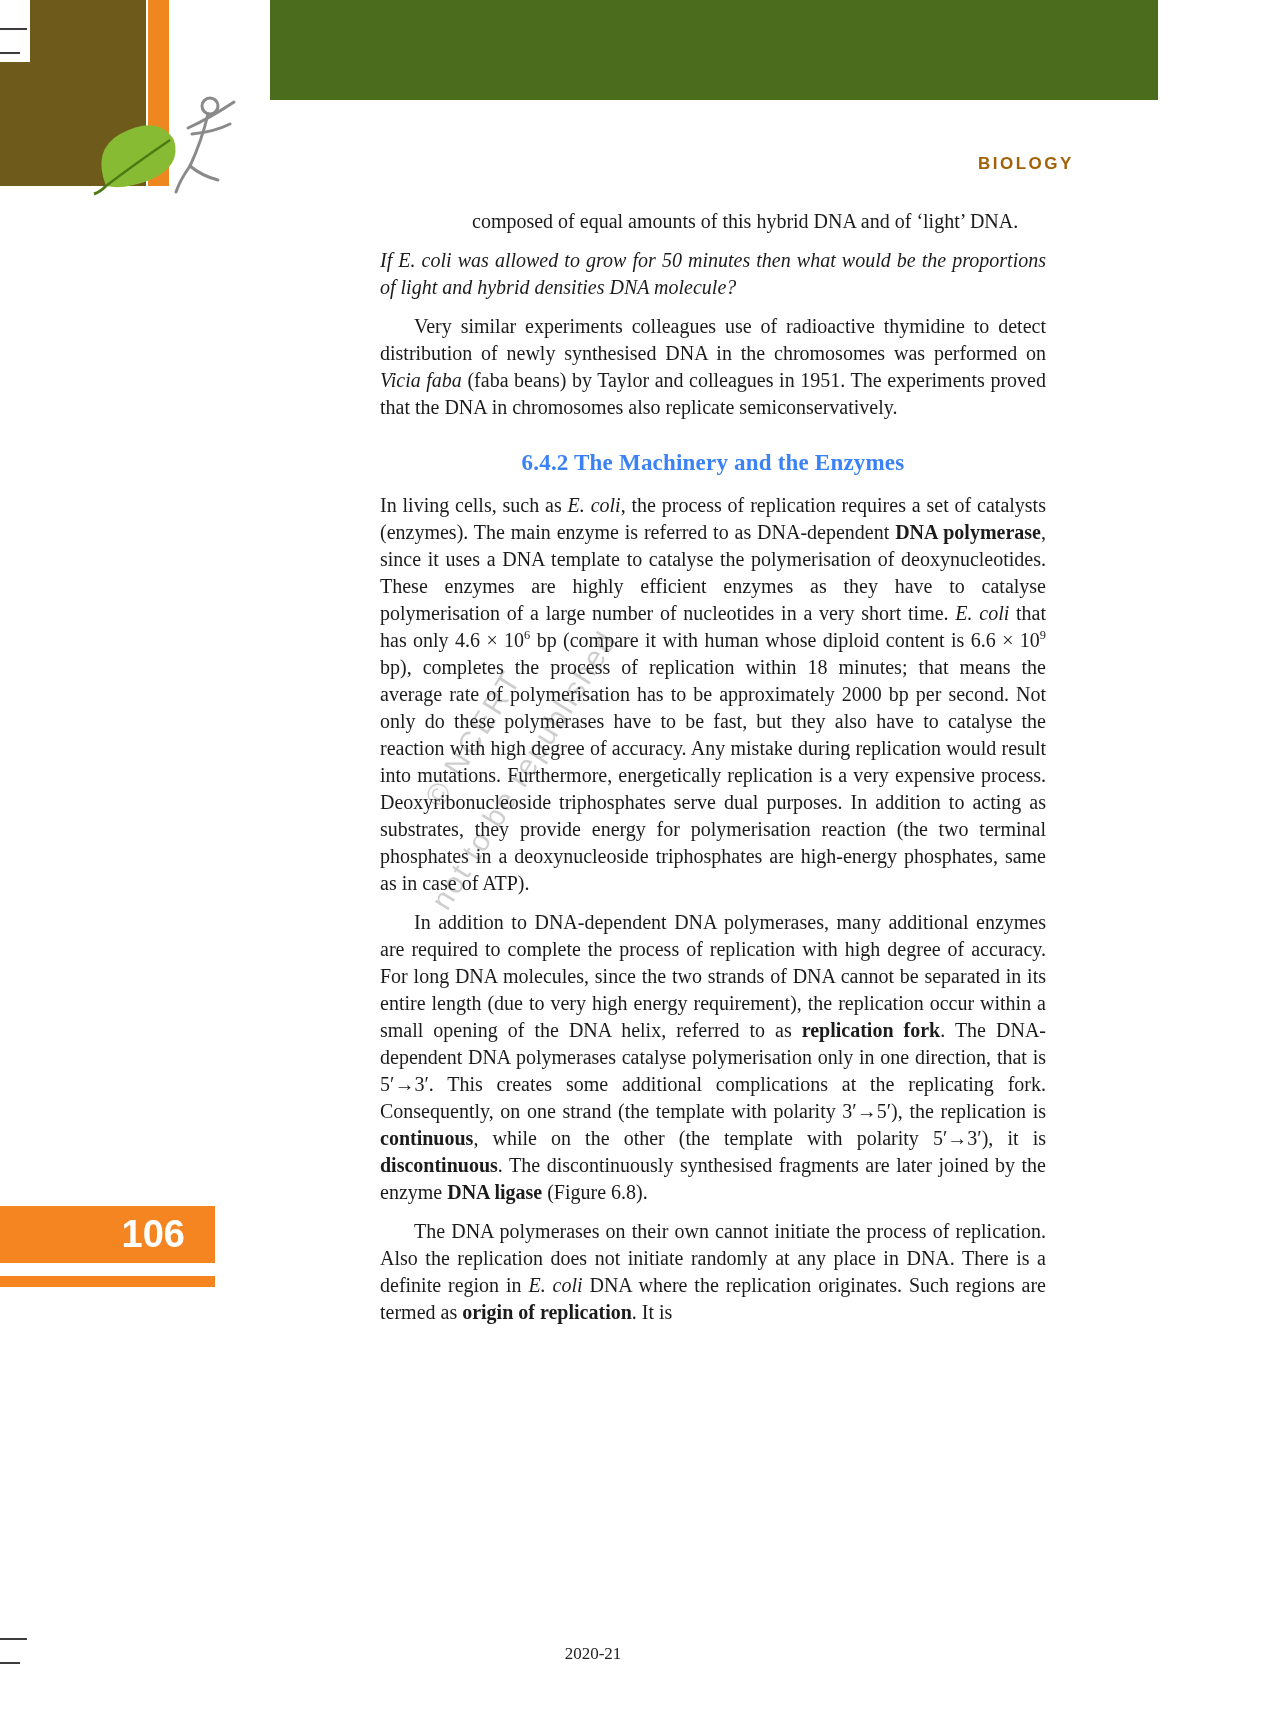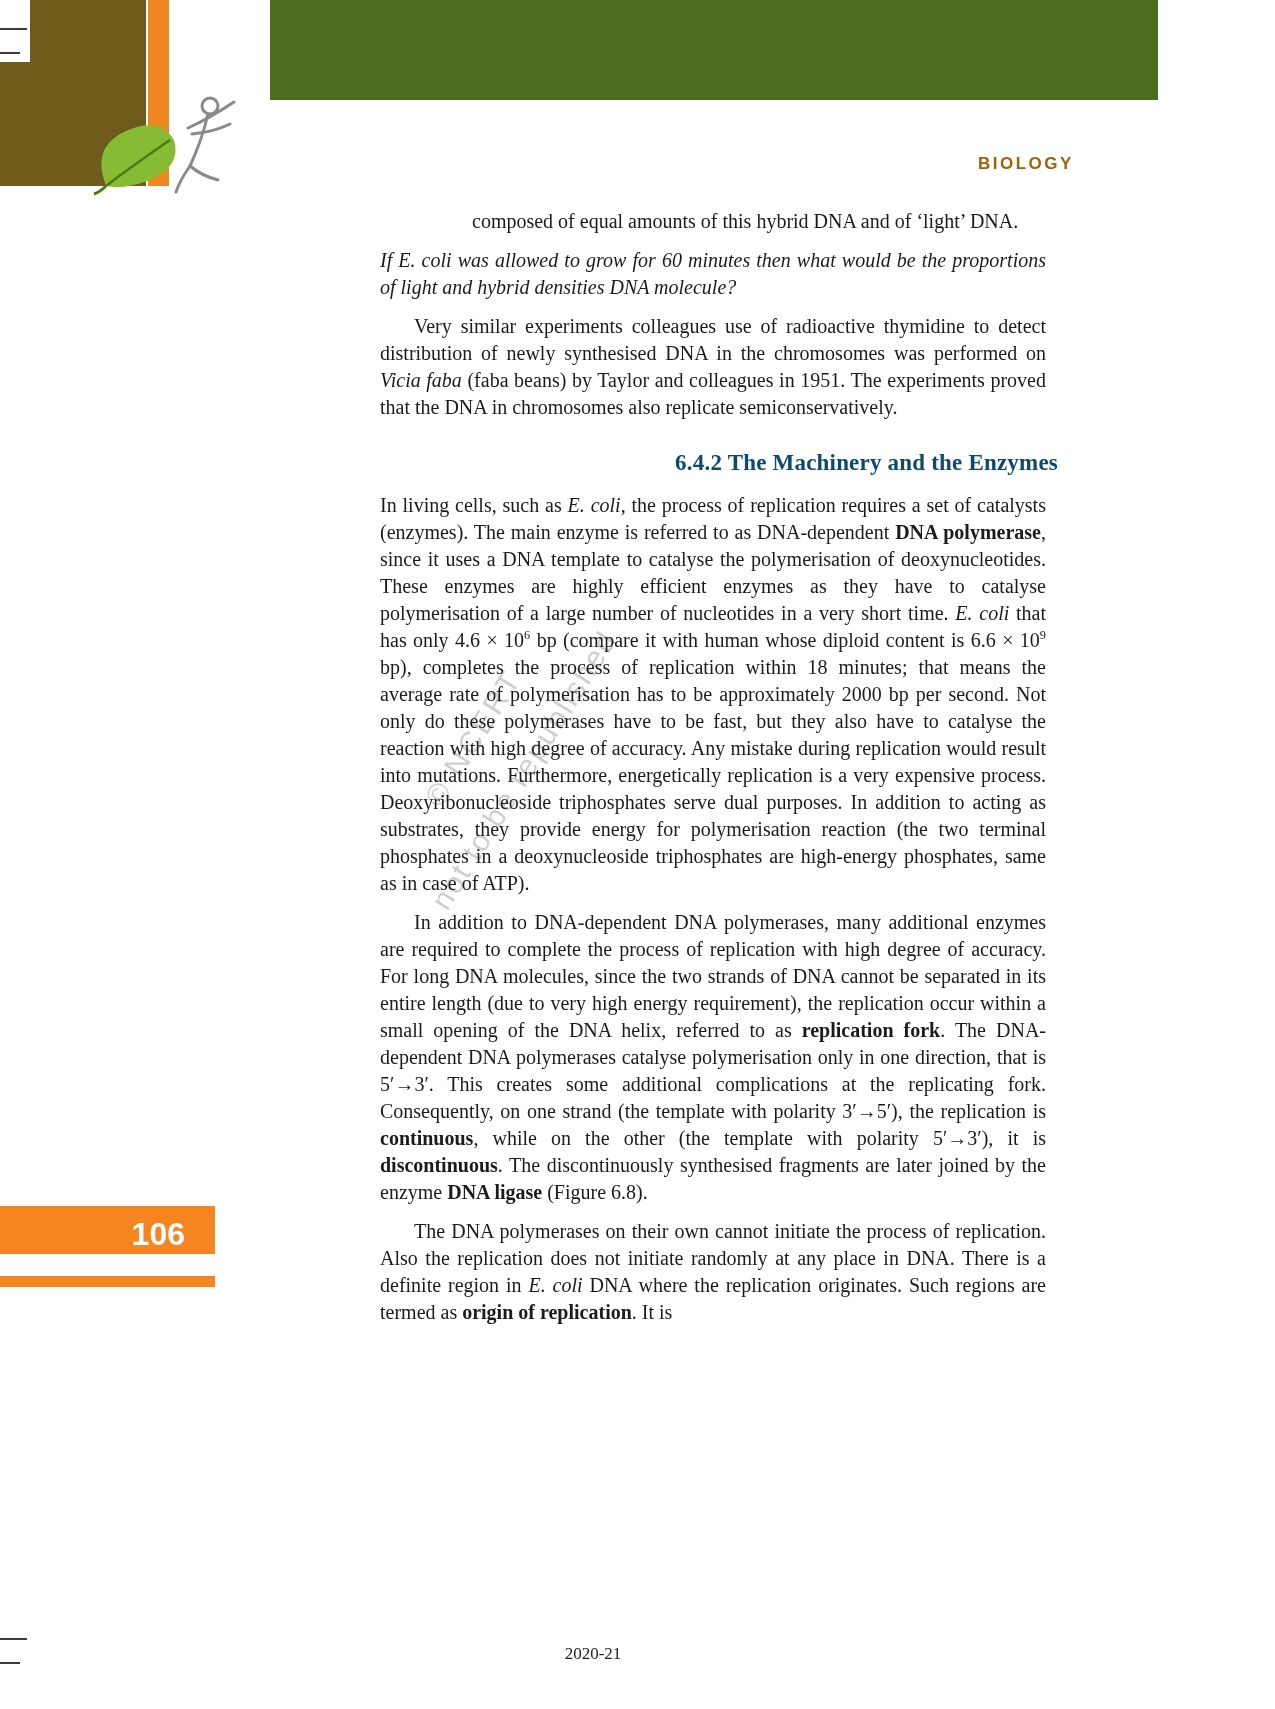--- a/index.html
+++ b/index.html
@@ -32,30 +32,30 @@
   .body-text{
     position:absolute;left:368px;top:196px;width:690px;
     font-size:20px;line-height:27px;text-align:justify;
   }
   .body-text p{margin:12px;}
   .cont-indent{padding-left:92px;}
   .question-italic{font-style:italic;margin-top:3px !important;}
   .indent-first{text-indent:34px;}
   .normal{}
   h2.heading{
-    color:#0c4a6e;font-size:23px;font-weight:bold;
-    margin:28px 0 16px 0;letter-spacing:0.2px;text-align:right;
+    color:#3b82f6;font-size:23px;font-weight:bold;
+    margin:28px 0 16px 0;letter-spacing:0.2px;text-align:center;
   }
   .run-i{font-style:italic;}
   .run-b{font-weight:bold;}
   sup{font-size:0.62em;line-height:0;}
   
   .page-tab{
-    position:absolute;left:0;top:1206px;width:215px;height:48px;background:#f58521;
-    color:#ffffff;font-family:"Liberation Sans", sans-serif;font-size:32px;font-weight:bold;
+    position:absolute;left:0;top:1206px;width:215px;height:57px;background:#f58521;
+    color:#ffffff;font-family:"Liberation Sans", sans-serif;font-size:38px;font-weight:bold;
     line-height:57px;text-align:right;padding-right:30px;box-sizing:border-box;
   }
   .page-tab-bar{position:absolute;left:0;top:1276px;width:215px;height:11px;background:#f58521;}
   
   .footer-year{
     position:absolute;left:3px;top:1644px;width:1180px;text-align:center;
     font-size:17px;color:#222222;
   }
 </style>
 </head>
@@ -91,21 +91,21 @@
 
 <div class="biology-label">BIOLOGY</div>
 
 <div class="watermark">
   <div class="wm1">© NCERT</div>
   <div class="wm2">not to be republished</div>
 </div>
 
 <div class="body-text">
     <p class="cont-indent"><span>composed of equal amounts of this hybrid DNA and of ‘light’ DNA.</span></p>
-    <p class="question-italic"><span class="run-i">If E. coli was allowed to grow for 60 minutes then what would be the proportions of light and hybrid densities DNA molecule?</span></p>
+    <p class="question-italic"><span class="run-i">If E. coli was allowed to grow for 50 minutes then what would be the proportions of light and hybrid densities DNA molecule?</span></p>
     <p class="indent-first"><span>Very similar experiments colleagues use of radioactive thymidine to detect distribution of newly synthesised DNA in the chromosomes was performed on </span><span class="run-i">Vicia faba</span><span> (faba beans) by Taylor and colleagues in 1951. The experiments proved that the DNA in chromosomes also replicate semiconservatively.</span></p>
     <h2 class="heading"><span>6.4.2 The Machinery and the Enzymes</span></h2>
     <p class="normal"><span> In living cells, such as </span><span class="run-i">E. coli</span><span>, the process of replication requires a set of catalysts (enzymes).  The main enzyme is referred to as DNA-dependent </span><span class="run-b">DNA polymerase</span><span>, since it uses a DNA template to catalyse the polymerisation of deoxynucleotides. These enzymes are highly efficient enzymes as they have to catalyse polymerisation of a large number of nucleotides in a very short time. </span><span class="run-i">E. coli</span><span> that has only 4.6 × 10</span><sup>6</sup><span> bp (compare it with human whose diploid content is 6.6 × 10</span><sup>9</sup><span> bp), completes the process of replication within 18 minutes; that means the average rate of polymerisation has to be approximately 2000 bp per second. Not only do these polymerases have to be fast, but they also have to catalyse the reaction with high degree of accuracy. Any mistake during replication would result into mutations.  Furthermore, energetically replication is a very expensive process.  Deoxyribonucleoside triphosphates serve dual purposes. In addition to acting as substrates, they provide energy for polymerisation reaction (the two terminal phosphates in a deoxynucleoside triphosphates are high-energy phosphates, same as in case of ATP).</span></p>
     <p class="indent-first"><span>In addition to DNA-dependent DNA polymerases, many additional enzymes are required to complete the process of replication with high degree of accuracy.  For long DNA molecules, since the two strands of DNA cannot be separated in its entire length (due to very high energy requirement), the replication occur within a small opening of the DNA helix, referred to as </span><span class="run-b">replication fork</span><span>. The DNA-dependent DNA polymerases catalyse polymerisation only in one direction, that is 5′→3′. This creates some additional complications at the replicating fork. Consequently, on one strand (the template with polarity 3′→5′), the replication is </span><span class="run-b">continuous</span><span>, while on the other (the template with polarity 5′→3′), it is </span><span class="run-b">discontinuous</span><span>. The discontinuously synthesised fragments are later joined by the enzyme </span><span class="run-b">DNA ligase</span><span> (Figure 6.8).</span></p>
     <p class="indent-first"><span>The DNA polymerases on their own cannot initiate the process of replication.  Also the replication does not initiate randomly at any place in DNA. There is a definite region in </span><span class="run-i">E. coli</span><span> DNA where the replication originates. Such regions are termed as </span><span class="run-b">origin of replication</span><span>. It is</span></p>
   </div>
 
 <div class="page-tab">
   <span>106</span>
 </div>

